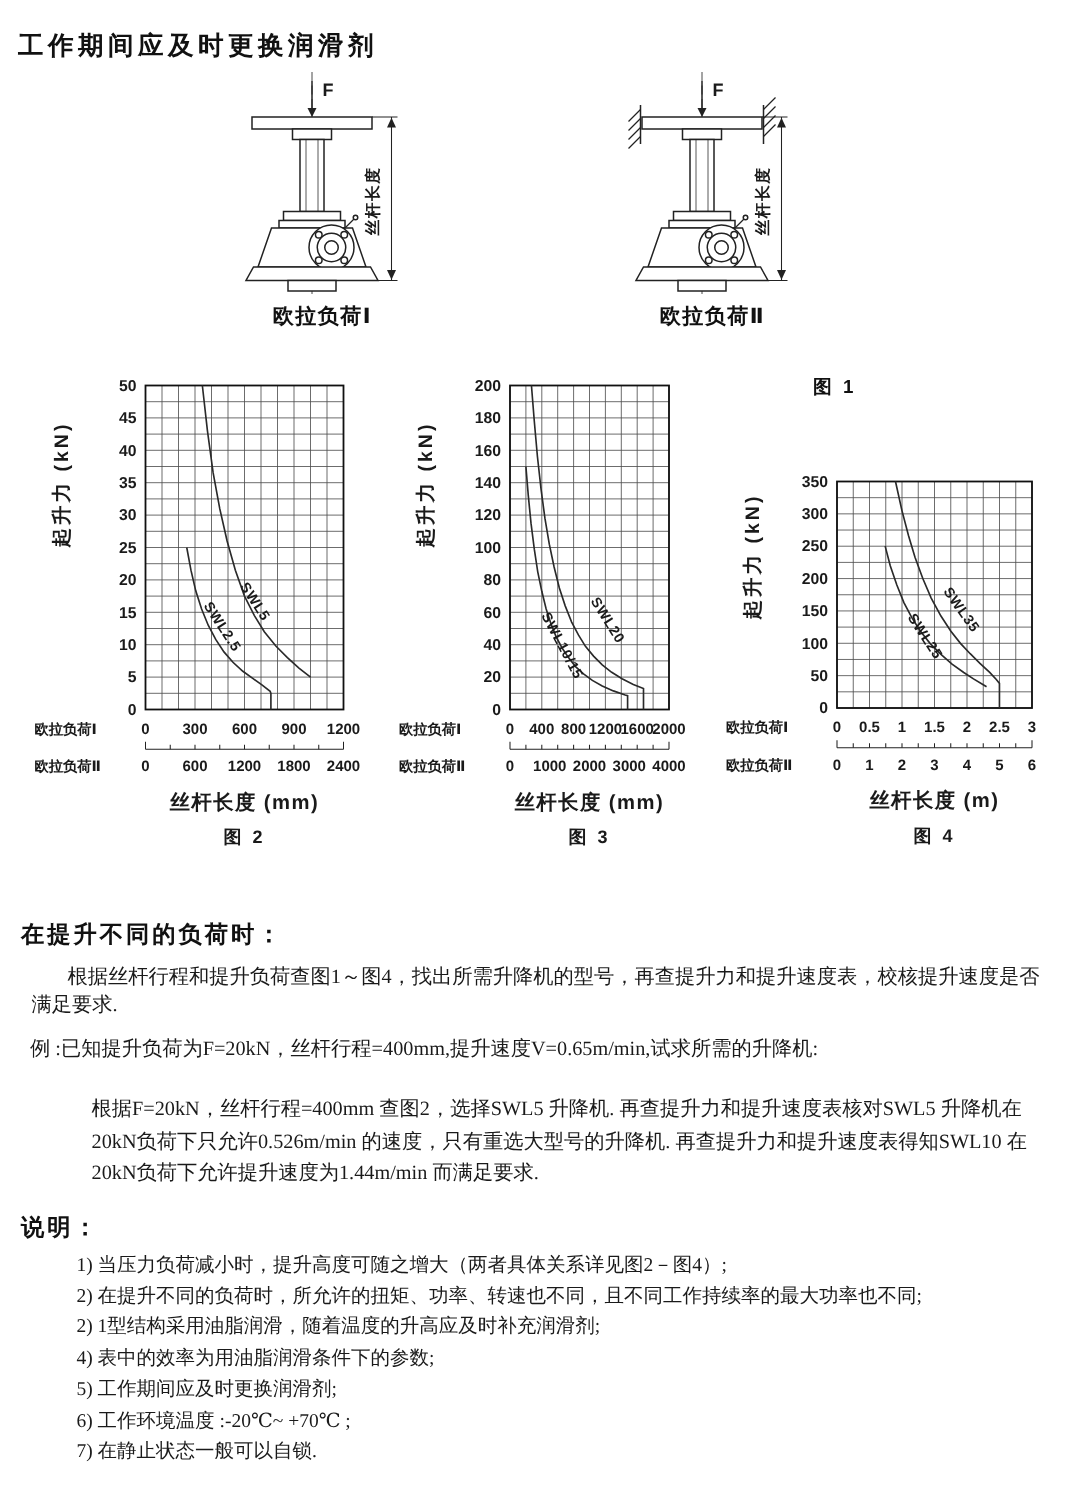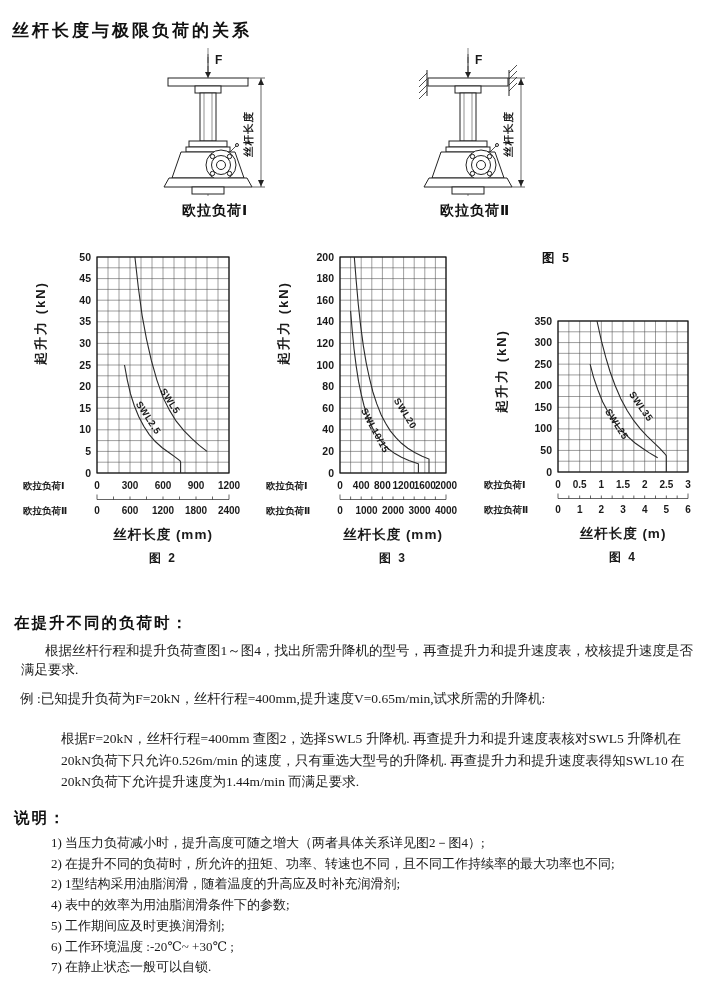--- a/index.html
+++ b/index.html
@@ -34,21 +34,21 @@
   #sel-p2{position:absolute;left:45px;top:712px;width:650px;font-size:13.5px;line-height:21.5px;}
   #notes-head{position:absolute;left:14px;top:808px;font-size:15.5px;letter-spacing:2px;}
   #notes{position:absolute;left:51px;top:833px;width:655px;font-size:13px;}
   #notes .ni{line-height:20.7px;}
 </style>
 </head>
 <body>
 
 <div id="page">
 
-  <h1 id="title" class="hd">丝杆长度与极限负荷的关系</h1>
+  <h1 id="title" class="hd">工作期间应及时更换润滑剂</h1>
 
   <figure class="fig" id="fig-left" style="margin:0;">
     <svg width="135" height="152" viewBox="0 0 135 152">
       <g stroke="#333" stroke-width="0.8">
         <line x1="60" y1="2" x2="60" y2="150" stroke-dasharray="6 3" stroke-width="0.6"></line>
       </g>
       <g stroke="#222" fill="#222">
         <line x1="60" y1="8" x2="60" y2="26" stroke-width="1"></line>
         <polygon points="57,26 63,26 60,32" stroke="none"></polygon>
       </g>
@@ -134,21 +134,21 @@
         <line x1="104" y1="141" x2="117" y2="141"></line>
         <line x1="113" y1="32" x2="113" y2="141"></line>
         <polygon points="110,39 116,39 113,32.5" stroke="none"></polygon>
         <polygon points="110,134 116,134 113,140.5" stroke="none"></polygon>
       </g>
       <text class="dimtxt" x="104" y="88" text-anchor="middle" transform="rotate(-90 104 88)">丝杆长度</text>
     </svg>
     <figcaption class="figcap">欧拉负荷Ⅱ</figcaption>
   </figure>
 
-  <div id="fig1-label" class="hd">图 5</div>
+  <div id="fig1-label" class="hd">图 1</div>
 
   <div class="chart" id="chart2"><svg width="240" height="334" viewBox="0 0 240 334">
         <g stroke="#4d4d4d" stroke-width="0.55">
           <line x1="79" y1="10" x2="79" y2="226"></line>
           <line x1="90" y1="10" x2="90" y2="226"></line>
           <line x1="101" y1="10" x2="101" y2="226"></line>
           <line x1="112" y1="10" x2="112" y2="226"></line>
           <line x1="123" y1="10" x2="123" y2="226"></line>
           <line x1="134" y1="10" x2="134" y2="226"></line>
           <line x1="145" y1="10" x2="145" y2="226"></line>
@@ -392,17 +392,17 @@
   <p id="sel-ex" style="margin:0;">例 :已知提升负荷为F=20kN，丝杆行程=400mm,提升速度V=0.65m/min,试求所需的升降机:</p>
   <p id="sel-p2" style="margin:16px;">根据F=20kN，丝杆行程=400mm 查图2，选择SWL5 升降机. 再查提升力和提升速度表核对SWL5 升降机在20kN负荷下只允许0.526m/min 的速度，只有重选大型号的升降机. 再查提升力和提升速度表得知SWL10 在20kN负荷下允许提升速度为1.44m/min 而满足要求.</p>
 
   <h2 id="notes-head" class="hd" style="margin:0;">说明：</h2>
   <div id="notes">
     <div class="ni">1) 当压力负荷减小时，提升高度可随之增大（两者具体关系详见图2－图4）;</div>
     <div class="ni">2) 在提升不同的负荷时，所允许的扭矩、功率、转速也不同，且不同工作持续率的最大功率也不同;</div>
     <div class="ni">2) 1型结构采用油脂润滑，随着温度的升高应及时补充润滑剂;</div>
     <div class="ni">4) 表中的效率为用油脂润滑条件下的参数;</div>
     <div class="ni">5) 工作期间应及时更换润滑剂;</div>
-    <div class="ni">6) 工作环境温度 :-20℃~ +30℃ ;</div>
+    <div class="ni">6) 工作环境温度 :-20℃~ +70℃ ;</div>
     <div class="ni">7) 在静止状态一般可以自锁.</div>
   </div>
 
 </div>
 
 </body></html>

